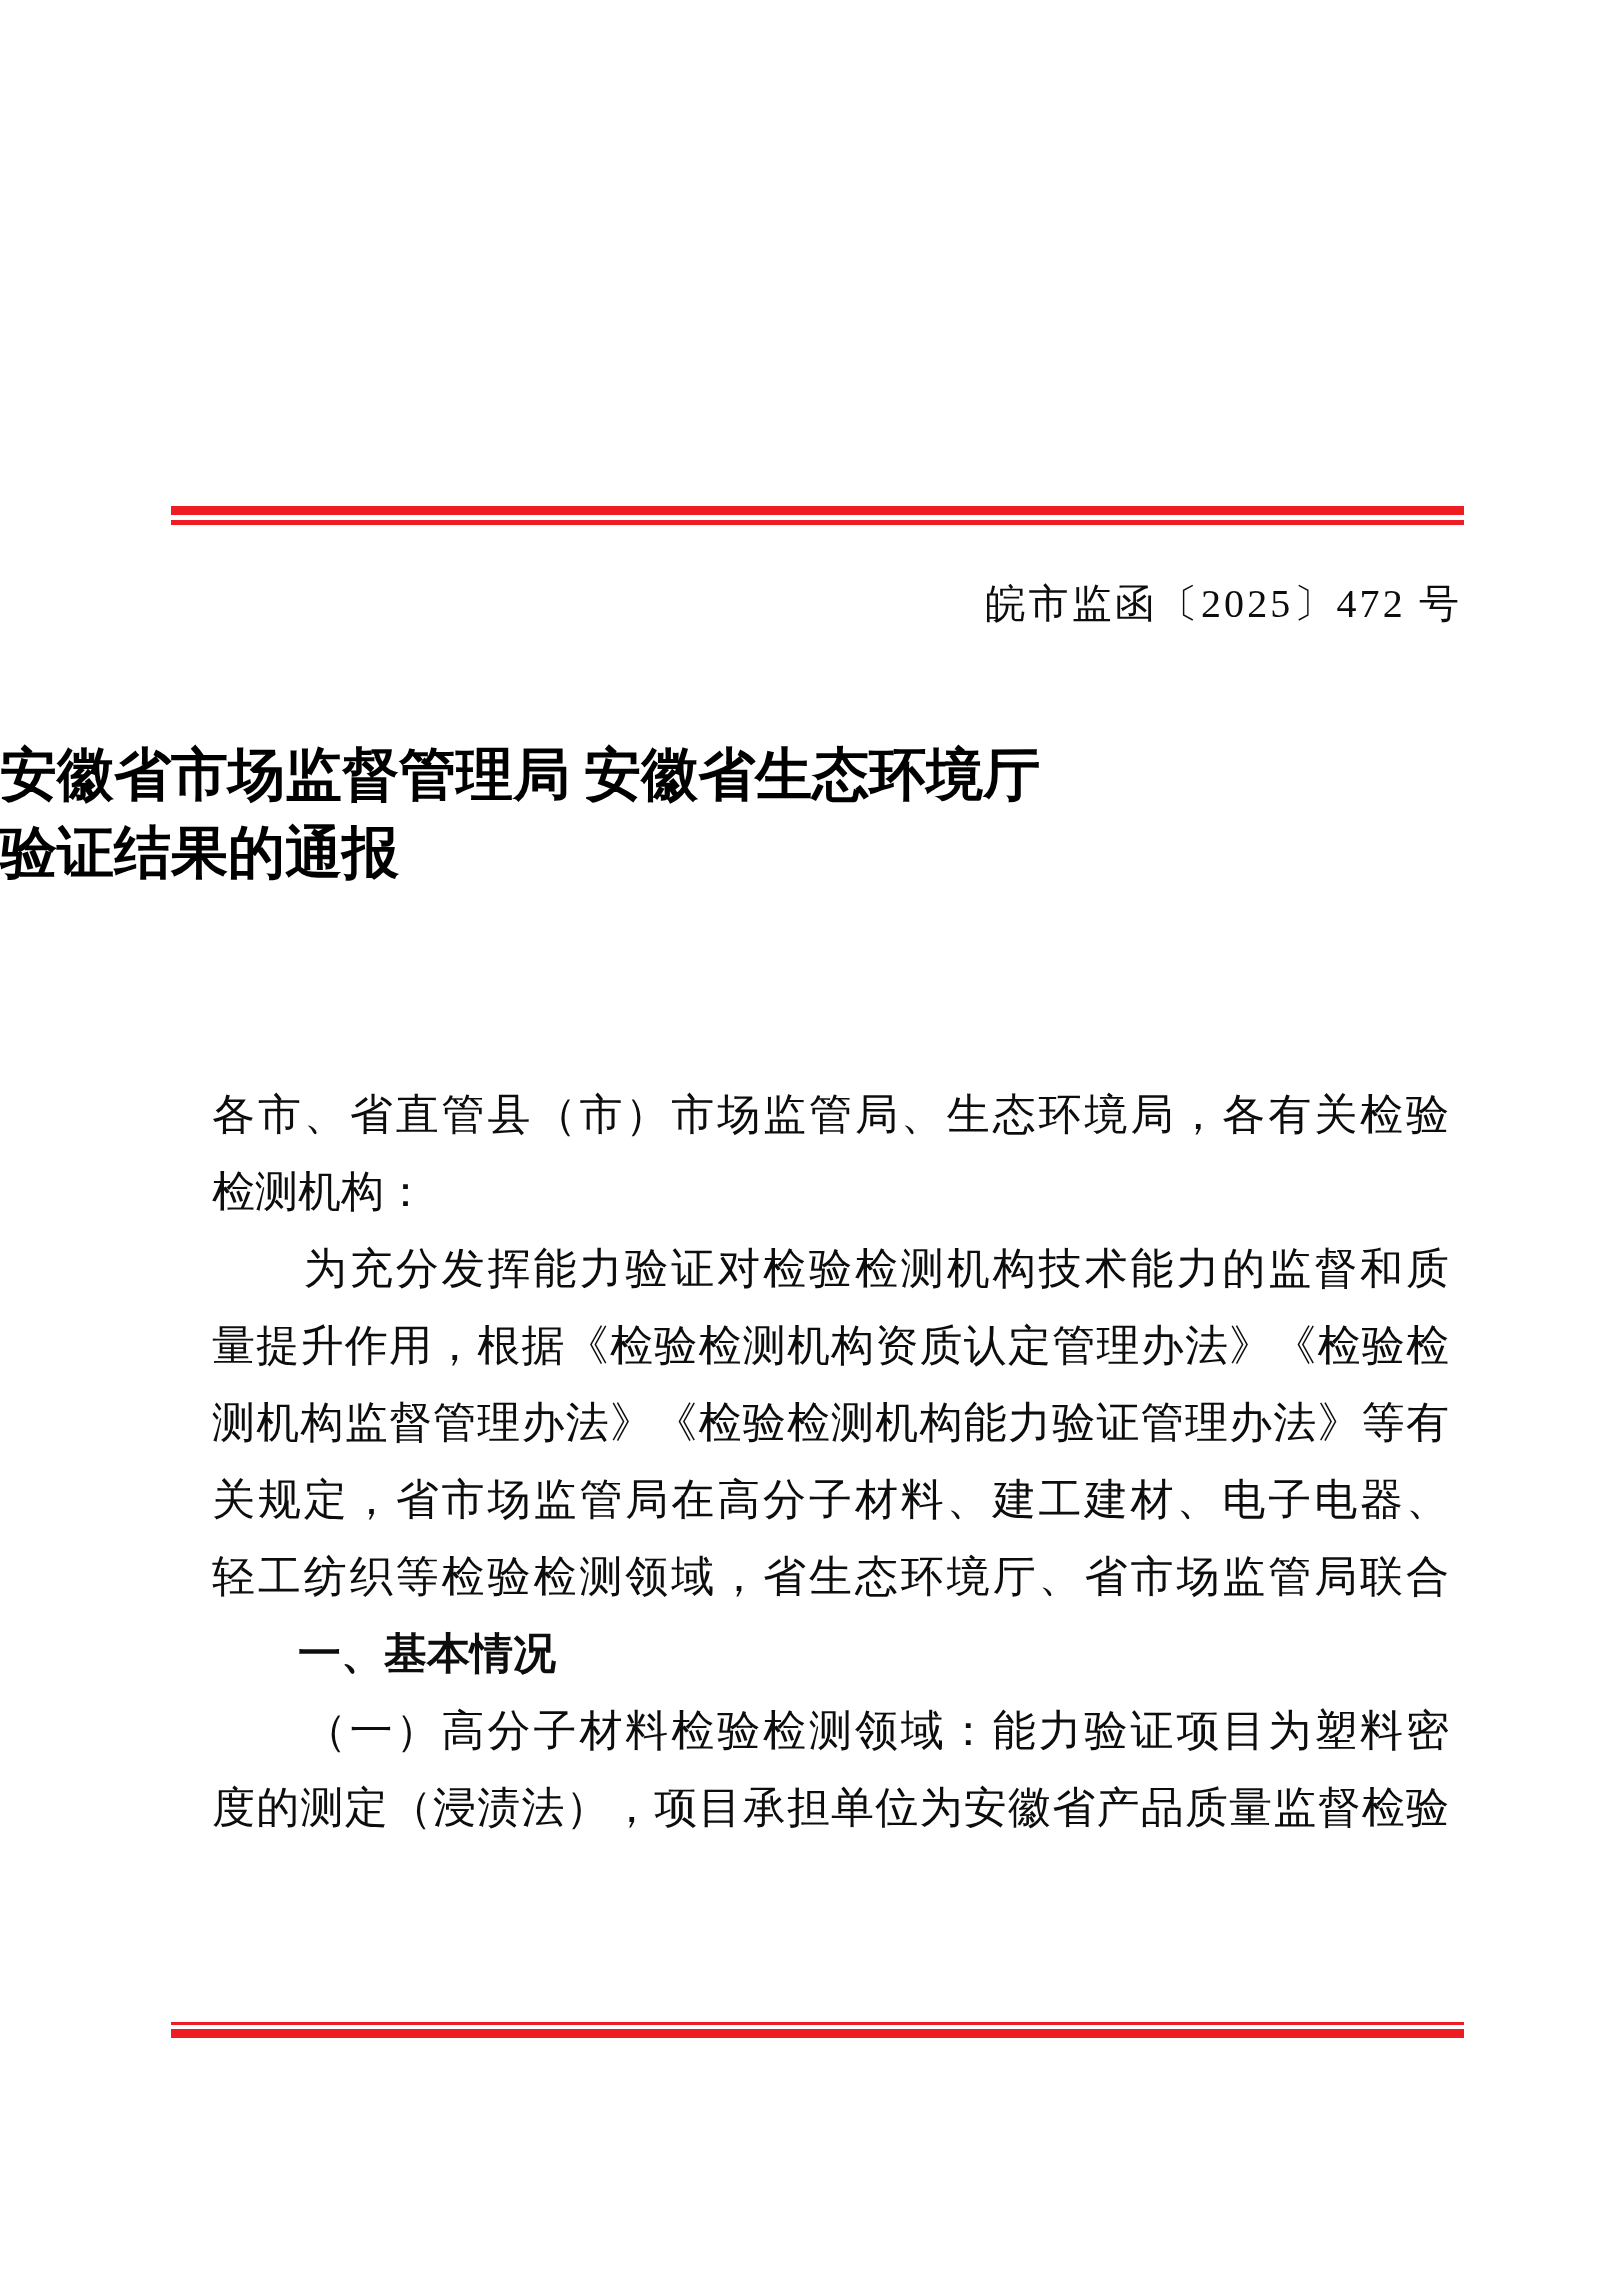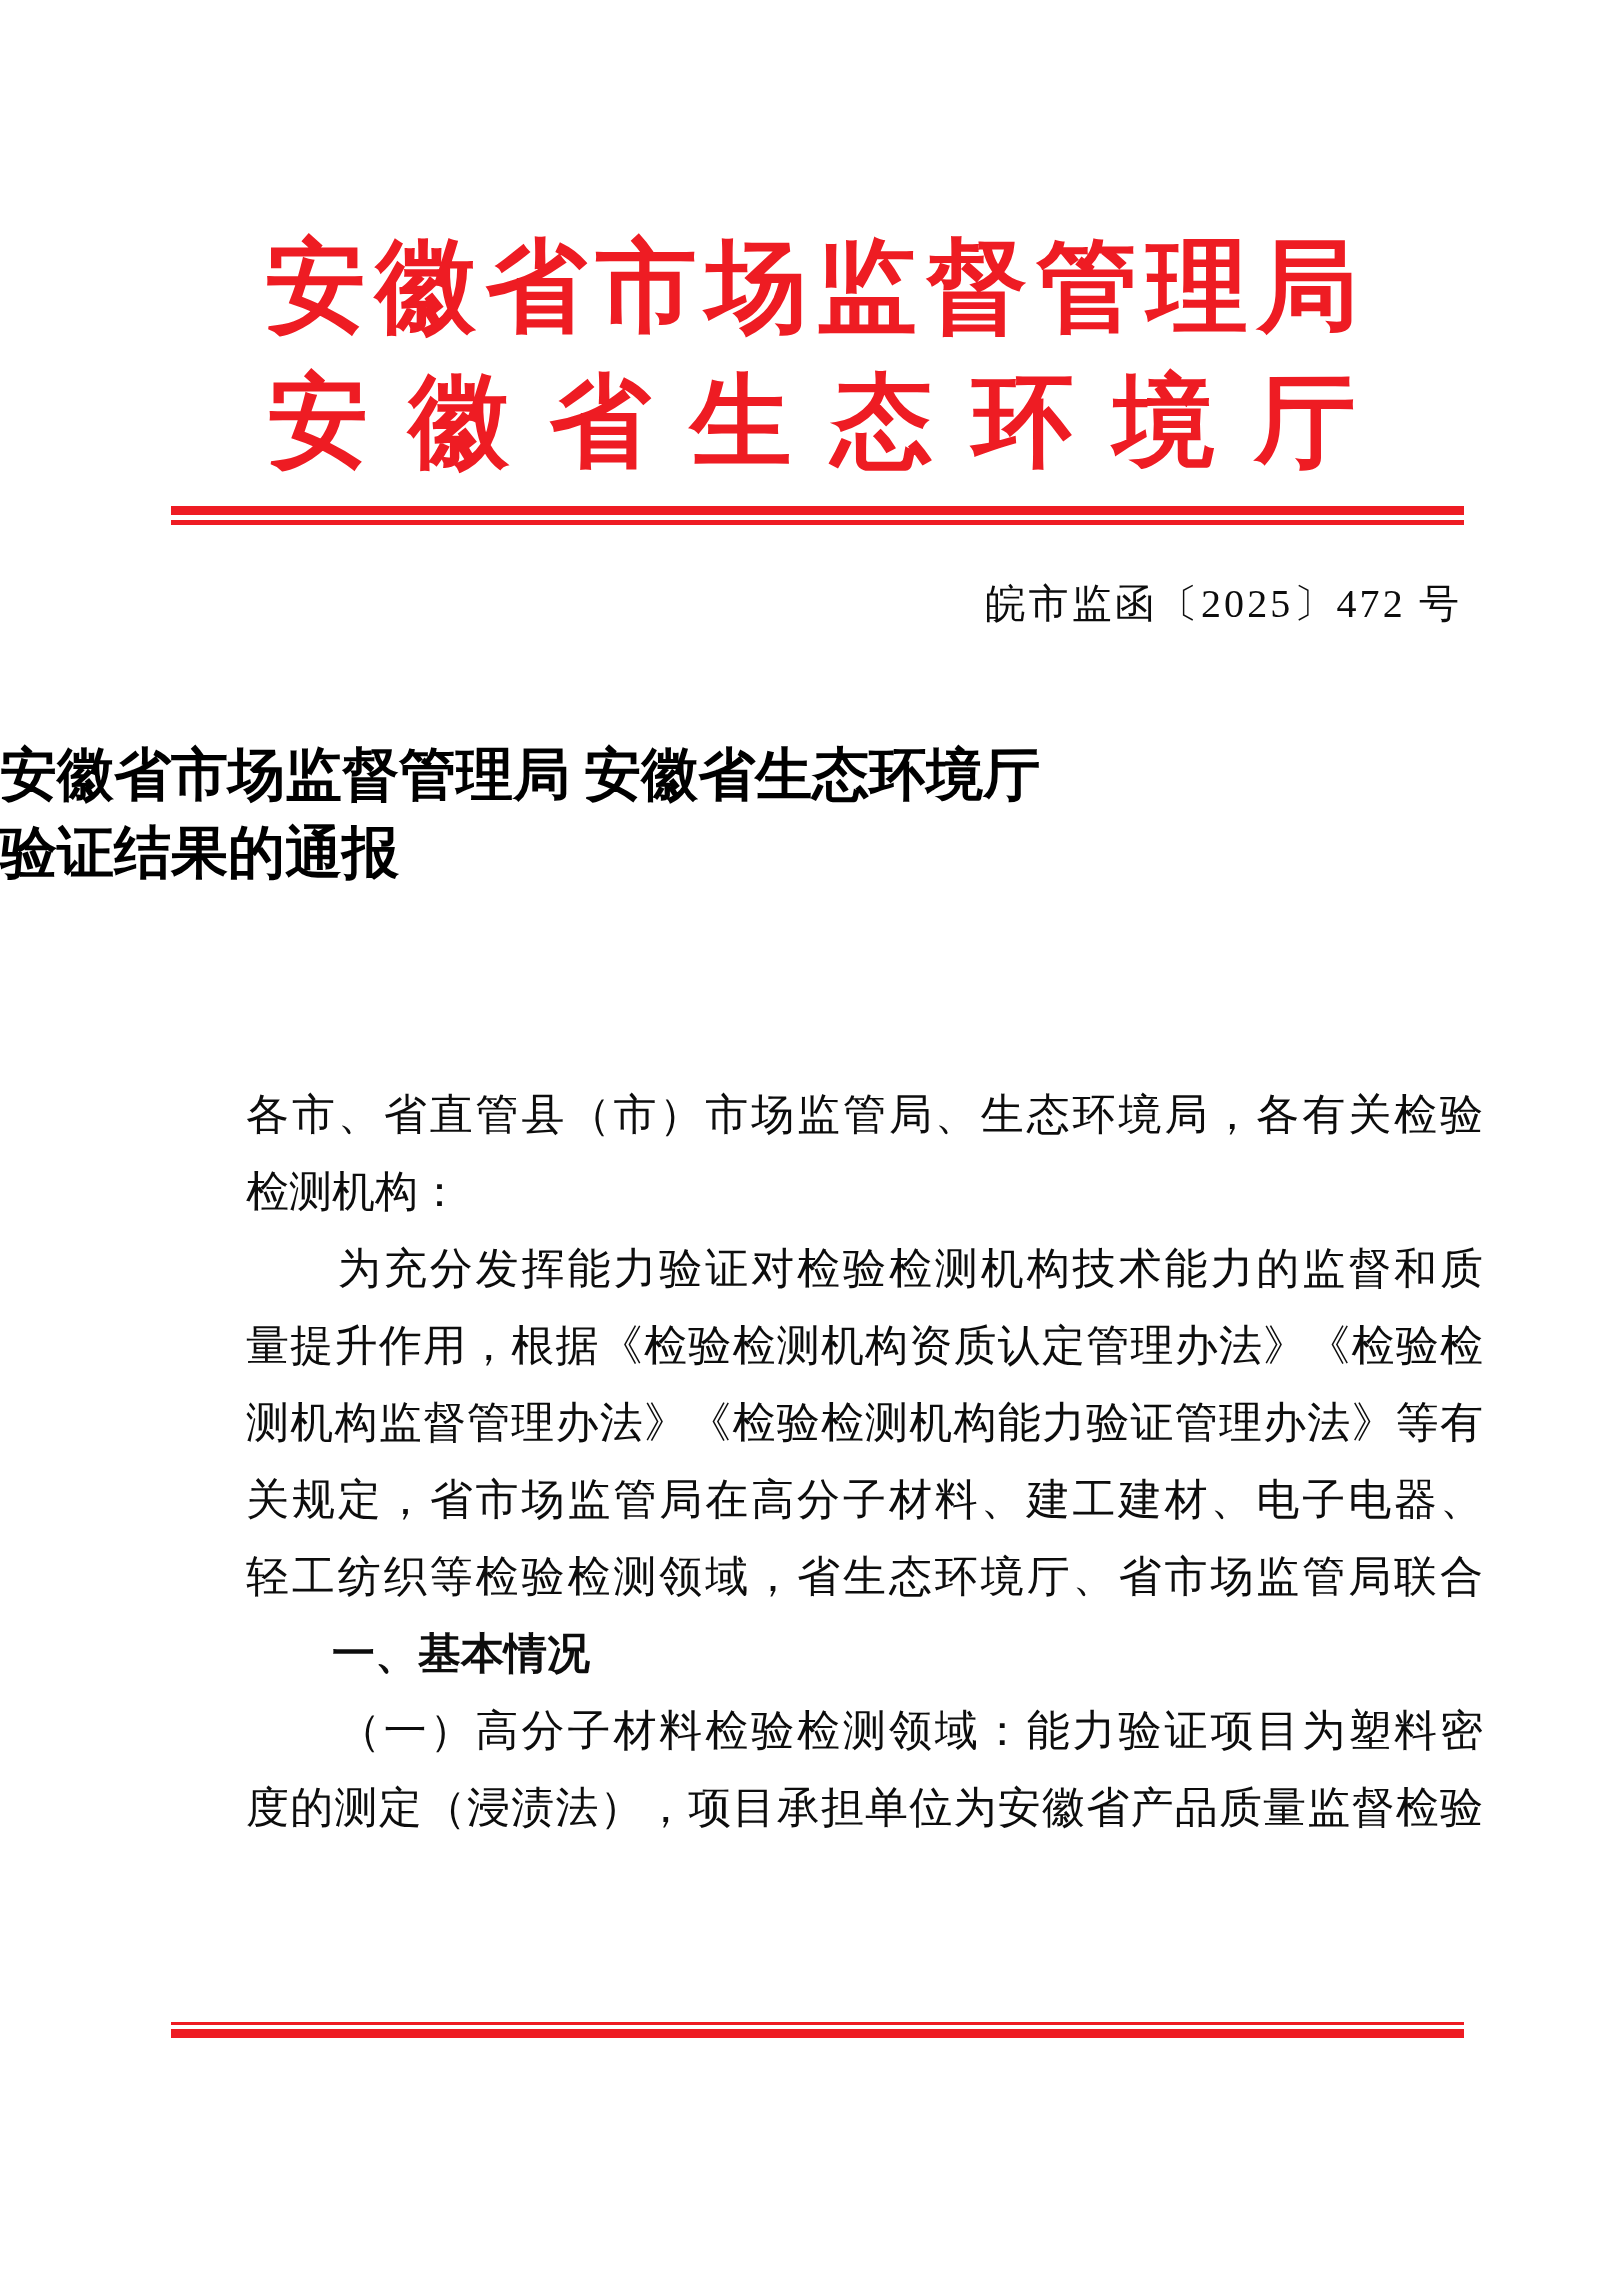--- a/index.html
+++ b/index.html
@@ -83,21 +83,20 @@
   }
 
   
   .body-text {
     position: absolute;
     left: 212px;
     top: 1076px;
     width: 1237px;
     font-size: 43px;
     color: #0d0d0d;
-    margin-left: 34px;
   }
   .body-line {
     height: 77px;
     line-height: 77px;
     white-space: pre; 
   }
   .body-line.fill {
     white-space: normal;
     text-align: justify;
     text-align-last: justify;
@@ -106,24 +105,20 @@
   .body-line.heading {
     font-family: Liberation Serif, serif;
     font-weight: bold;
   }
 </style>
 </head>
 <body>
 
 <div class="page">
 
-  <div class="org-block">
-    <div class="org-line-1">安徽省市场监督管理局</div>
-    <div class="org-line-2">安徽省生态环境厅</div>
-  </div>
 
   <div class="rule rule-top-thick"></div>
   <div class="rule rule-top-thin"></div>
 
   <div class="doc-number">皖市监函〔2025〕472 号</div>
 
   <div class="doc-title">
     <div class="title-line">安徽省市场监督管理局 安徽省生态环境厅</div>
     <div class="title-line">验证结果的通报</div>
   </div>

